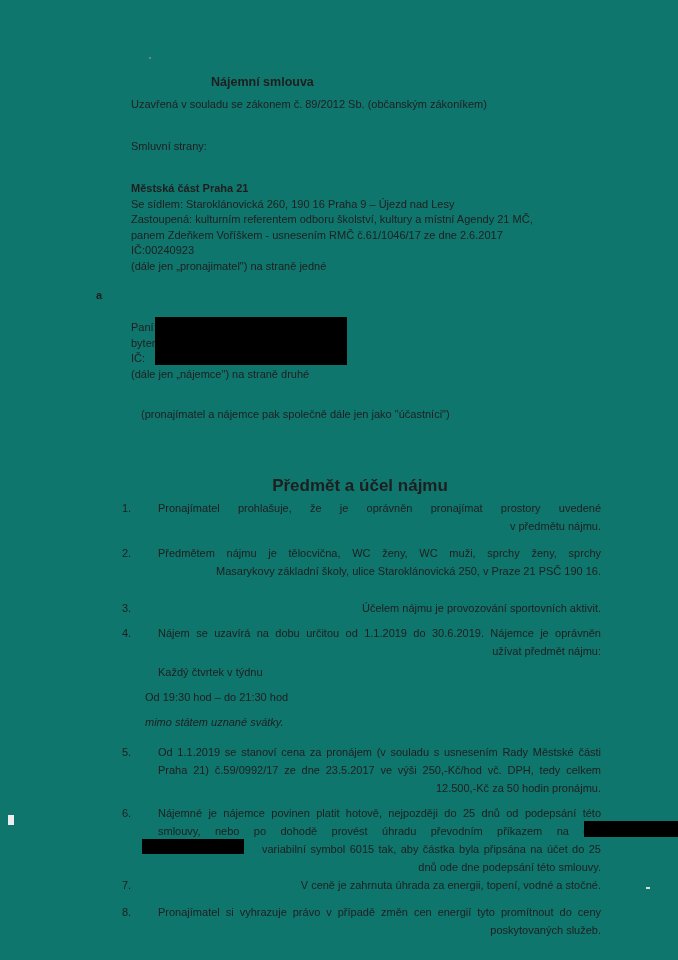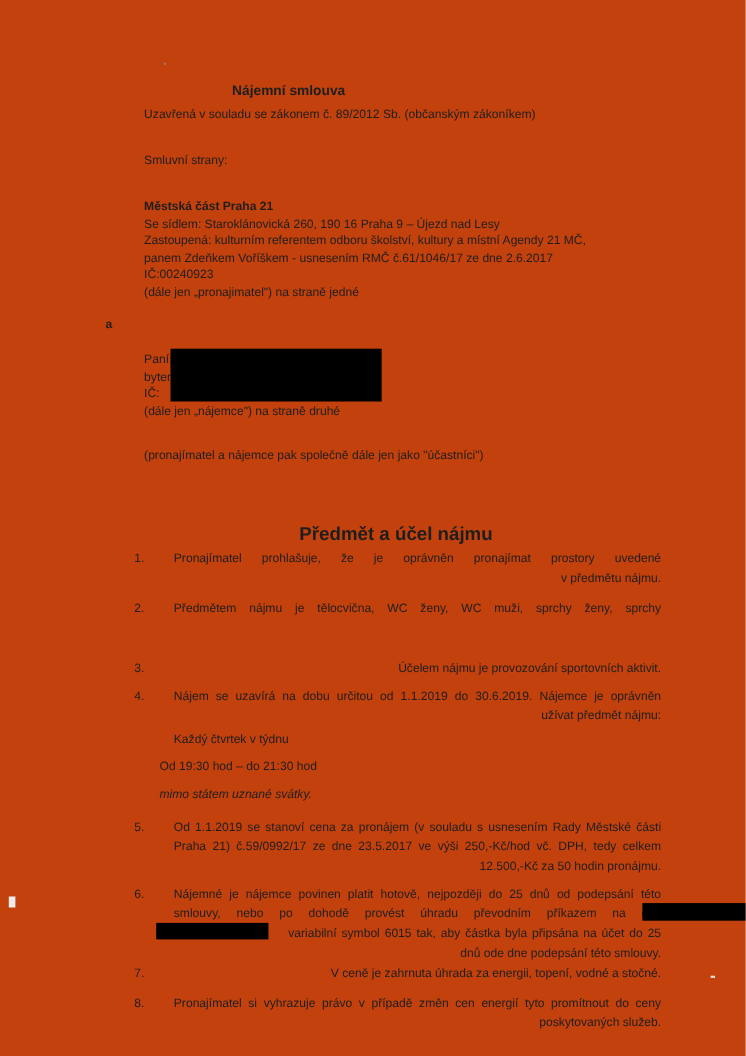--- a/index.html
+++ b/index.html
@@ -1,17 +1,17 @@
 <!DOCTYPE html>
 <html><head>
 <meta charset="utf-8">
 <style>
   html,body{margin:0;padding:0;background:#ffffff;}
   .page{
-    position:relative;width:678px;height:960px;background:#c2410c;
+    position:relative;width:678px;height:960px;background:#0f766e;
     font-family:"Liberation Sans",sans-serif;color:#1e1e1e;
     font-size:11px;overflow:hidden;
   }
   .abs{position:absolute;}
   .b{font-weight:bold;}
   .blk{line-height:15.5px;}
   .single{line-height:14px;white-space:nowrap;}
   .title{font-size:12.5px;line-height:16px;}
   .heading{font-size:17px;text-align:center;width:458px;}
   .item{position:absolute;left:122px;width:466px;line-height:18px;}
@@ -49,36 +49,37 @@
 
   <div class="abs blk" style="left:131px;top:320px;width:470px;">
     <div>Paní:</div>
     <div>bytem</div>
     <div>IČ:</div>
     <div>(dále jen „nájemce") na straně druhé</div>
   </div>
 
   <div class="redact" style="left:155px;top:317px;width:192px;height:48px;"></div>
 
-  <div class="abs single" style="left:131px;top:407px;text-align:right;">(pronajímatel a nájemce pak společně dále jen jako "účastníci")</div>
+  <div class="abs single" style="left:141px;top:407px;text-align:right;">(pronajímatel a nájemce pak společně dále jen jako "účastníci")</div>
 
   <div class="abs heading b" style="left:131px;top:476px;">Předmět a účel nájmu</div>
 
   <div class="item" style="top:499px;">
     <span class="num">1.</span>
     <div class="body">
       <div class="jl">Pronajímatel prohlašuje, že je oprávněn pronajímat prostory uvedené</div>
       <div class="ll">v předmětu nájmu.</div>
     </div>
   </div>
 
   <div class="item" style="top:544px;">
     <span class="num">2.</span>
     <div class="body">
       <div class="jl">Předmětem nájmu je tělocvična, WC ženy, WC muži, sprchy ženy, sprchy</div>
+      <div class="ll">Masarykovy základní školy, ulice Staroklánovická 250, v Praze 21 PSČ 190 16.</div>
     </div>
   </div>
 
   <div class="item" style="top:599px;">
     <span class="num">3.</span>
     <div class="body">
       <div class="ll">Účelem nájmu je provozování sportovních aktivit.</div>
     </div>
   </div>
 

